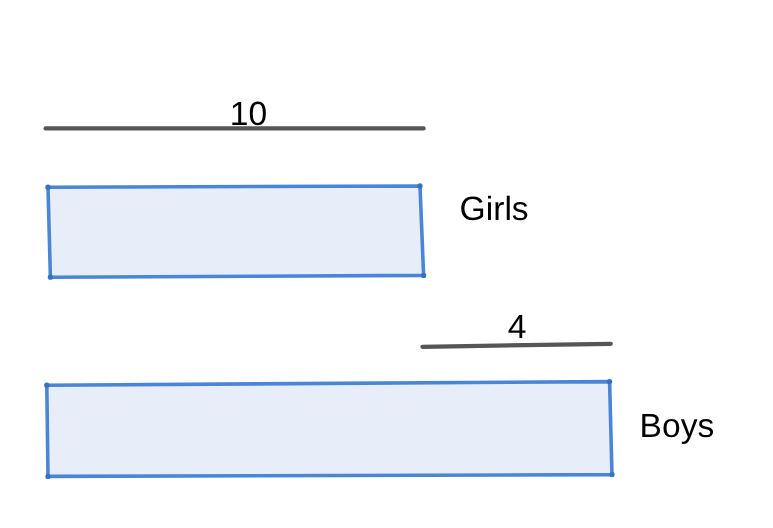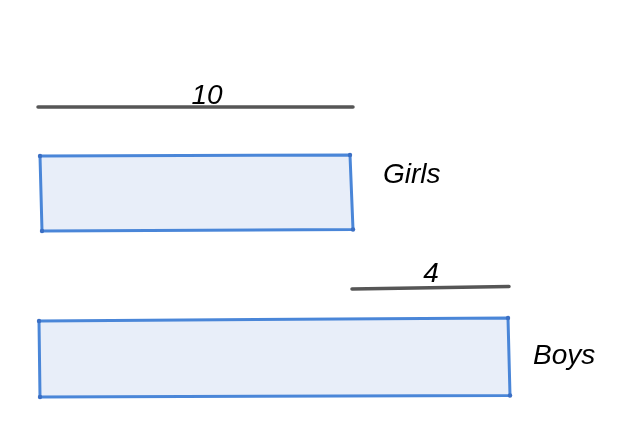--- a/index.html
+++ b/index.html
@@ -6,21 +6,20 @@
     margin: 0;
     padding: 0;
     background: #ffffff;
   }
   .canvas {
     position: relative;
     width: 644px;
     height: 440px;
     background: var(--page-bg, #ffffff);
     overflow: hidden;
-    font-style: italic;
   }
   svg {
     display: block;
   }
   .bar {
     fill: var(--bar-fill, #e8eef9);
     stroke: var(--bar-border, #4a86d8);
     stroke-width: 3;
     stroke-linejoin: round;
   }

